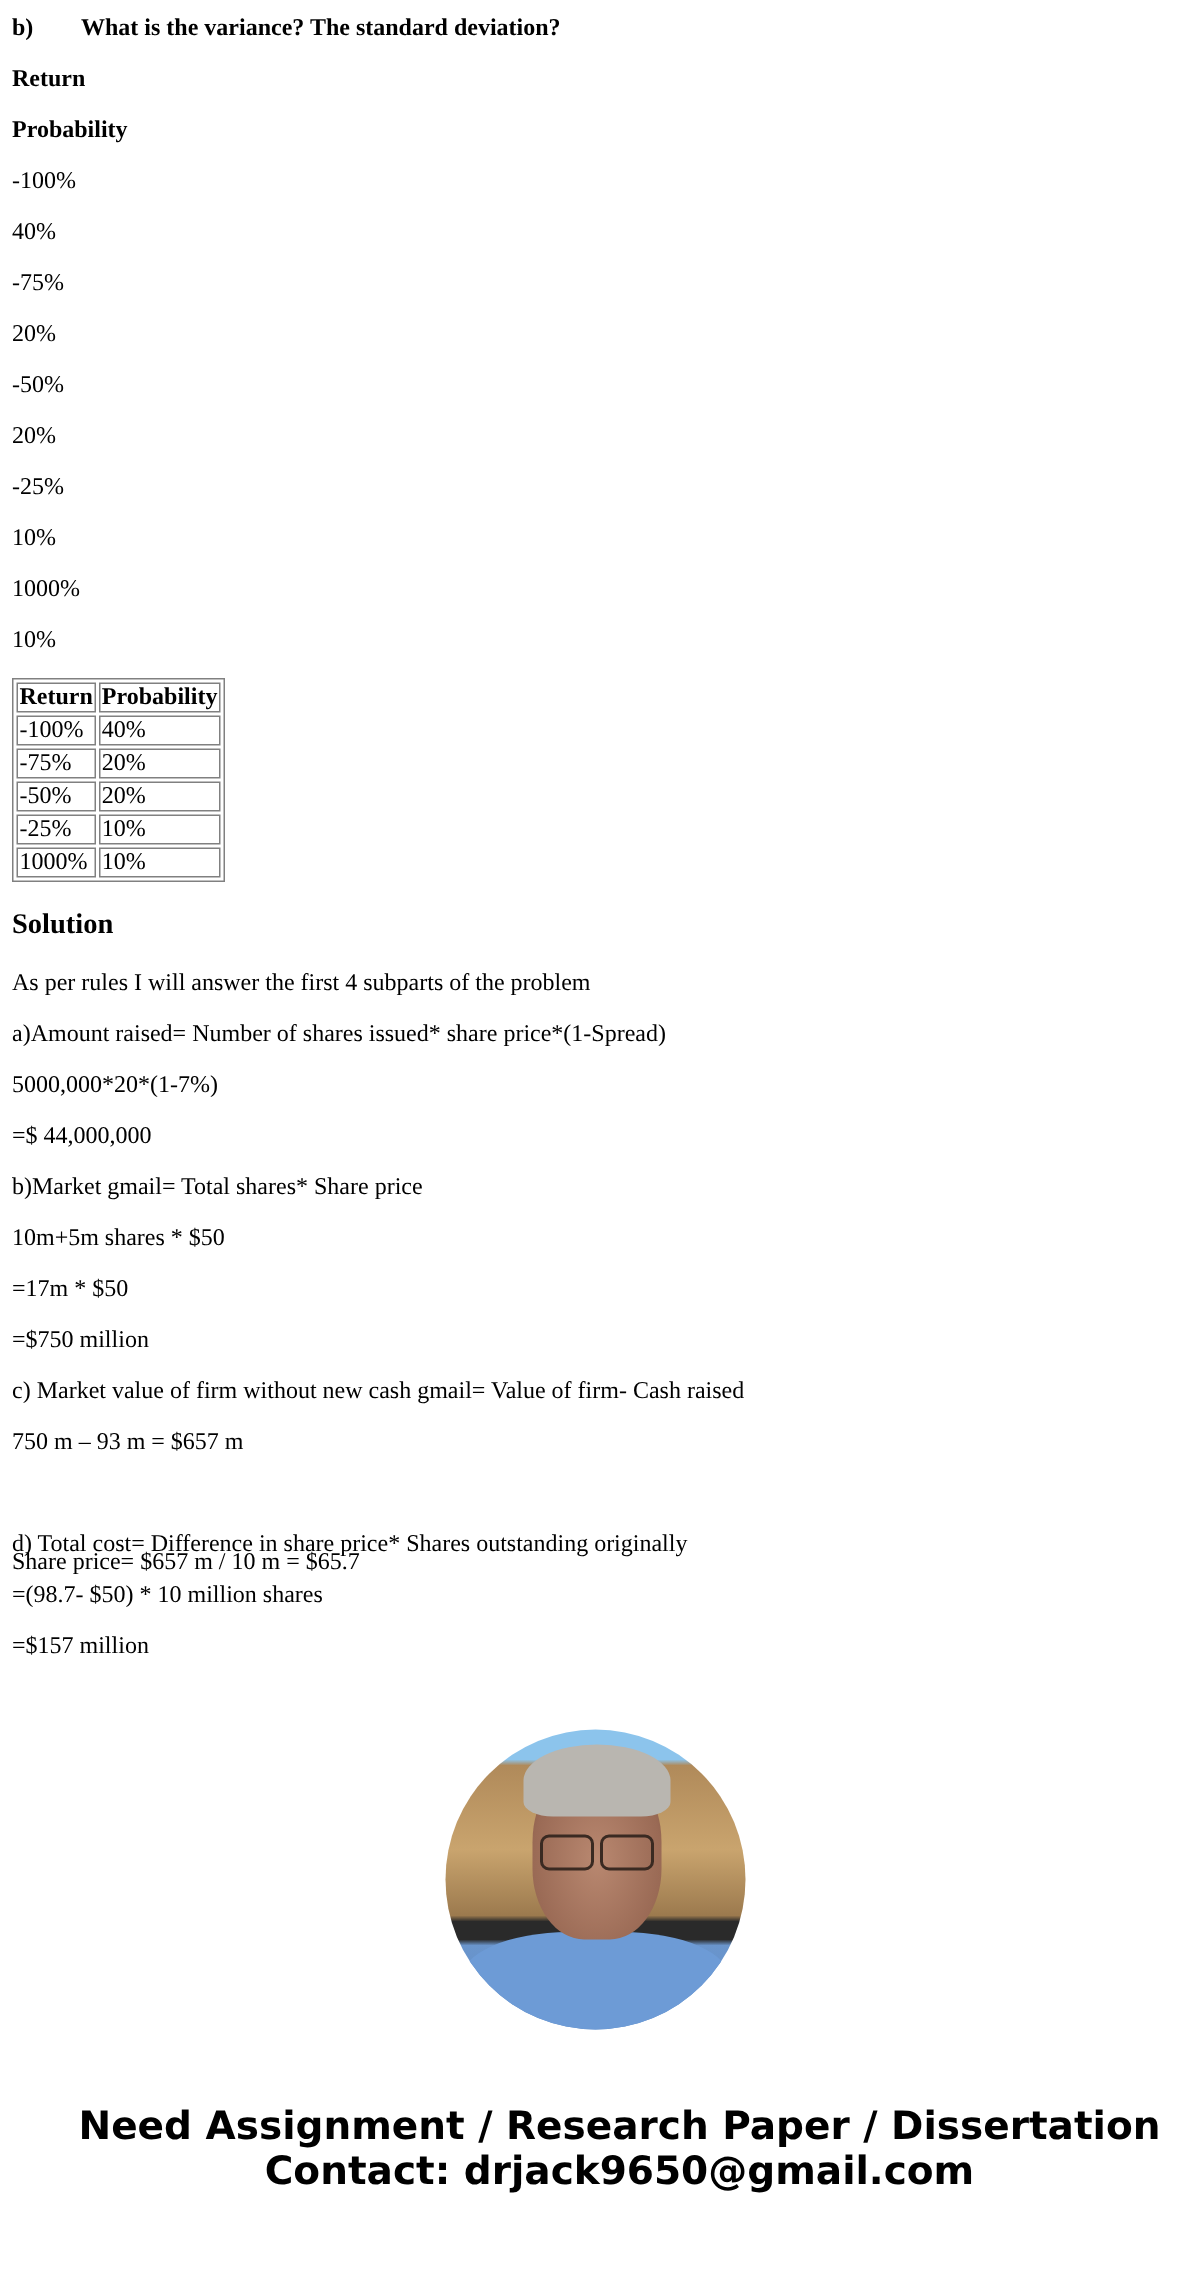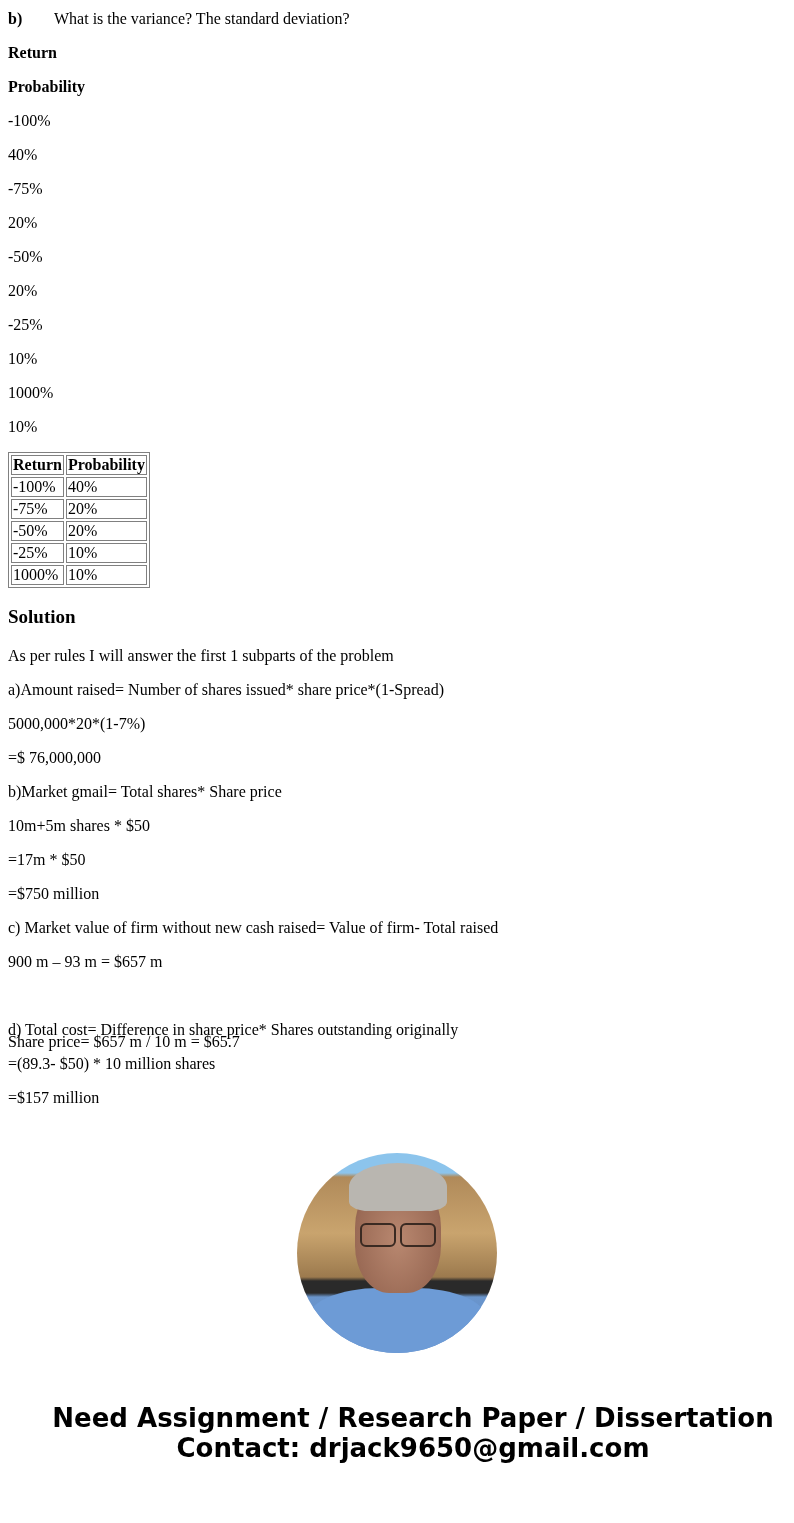--- a/index.html
+++ b/index.html
@@ -5,21 +5,21 @@
   html, body { margin: 0; padding: 0; background: #ffffff; }
   body {
     width: 794px;
     font-family: "Liberation Serif", serif;
     font-size: 16px;
     color: #000;
     padding: 0 8px;
     box-sizing: border-box;
   }
   p { margin: 0; line-height: 18px; }
-  .q { position: absolute; top: 10px; left: 8px; }
+  .q { position: absolute; top: 10px; left: 8px; font-weight: bold; }
   .q b { display: inline-block; width: 46px; }
   .line { position: absolute; left: 8px; white-space: nowrap; }
   .bold { font-weight: bold; }
   table.rt {
     position: absolute; left: 8px; top: 452px;
     border: 1px solid #808080;
     border-collapse: separate;
     border-spacing: 2px;
     font-family: "Liberation Serif", serif;
     font-size: 16px;
@@ -112,33 +112,33 @@
   </tr>
   <tr>
     <td>1000%</td>
     <td>10%</td>
   </tr>
 </tbody>
   </table>
 
 <h3 class="sol-h" style="margin:0">Solution</h3>
 
-<p class="line" style="top:647px">As per rules I will answer the first 1 subparts of the problem</p>
+<p class="line" style="top:647px">As per rules I will answer the first 4 subparts of the problem</p>
 <p class="line" style="top:681px">a)Amount raised= Number of shares issued* share price*(1-Spread)</p>
 <p class="line" style="top:715px">5000,000*20*(1-7%)</p>
-<p class="line" style="top:749px">=$ 76,000,000</p>
+<p class="line" style="top:749px">=$ 44,000,000</p>
 <p class="line" style="top:783px">b)Market gmail= Total shares* Share price</p>
 <p class="line" style="top:817px">10m+5m shares * $50</p>
 <p class="line" style="top:851px">=17m * $50</p>
 <p class="line" style="top:885px">=$750 million</p>
-<p class="line" style="top:919px">c) Market value of firm without new cash raised= Value of firm- Total raised</p>
-<p class="line" style="top:953px">900 m – 93 m = $657 m</p>
+<p class="line" style="top:919px">c) Market value of firm without new cash gmail= Value of firm- Cash raised</p>
+<p class="line" style="top:953px">750 m – 93 m = $657 m</p>
 <p class="line" style="top:1033px">Share price= $657 m / 10 m = $65.7</p>
 <p class="line" style="top:1021px">d) Total cost= Difference in share price* Shares outstanding originally</p>
-<p class="line" style="top:1055px">=(89.3- $50) * 10 million shares</p>
+<p class="line" style="top:1055px">=(98.7- $50) * 10 million shares</p>
 <p class="line" style="top:1089px">=$157 million</p>
 
 <div class="avatar">
   <div class="shirt"></div>
   <div class="face"></div>
   <div class="hair"></div>
   <div class="glasses">
     <span style="left:0"></span>
       <span style="left:40px"></span>
   </div>

